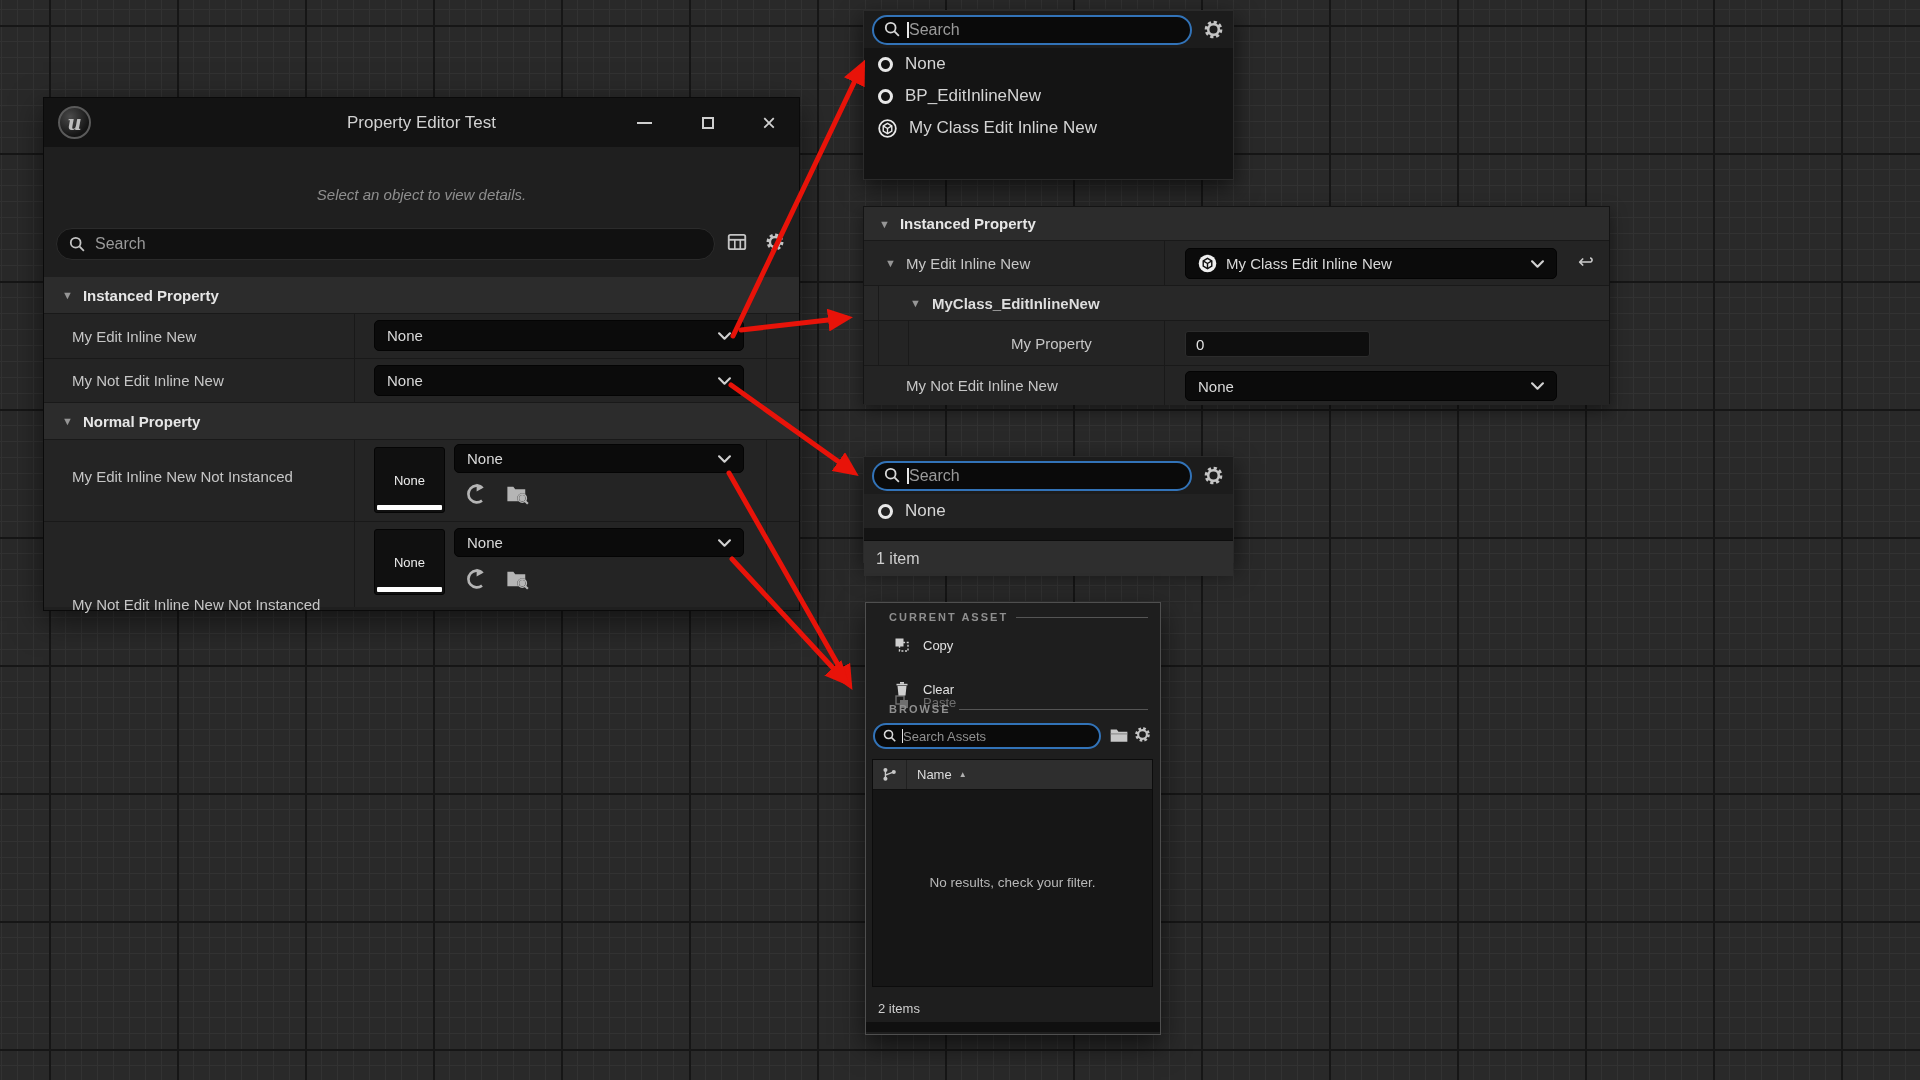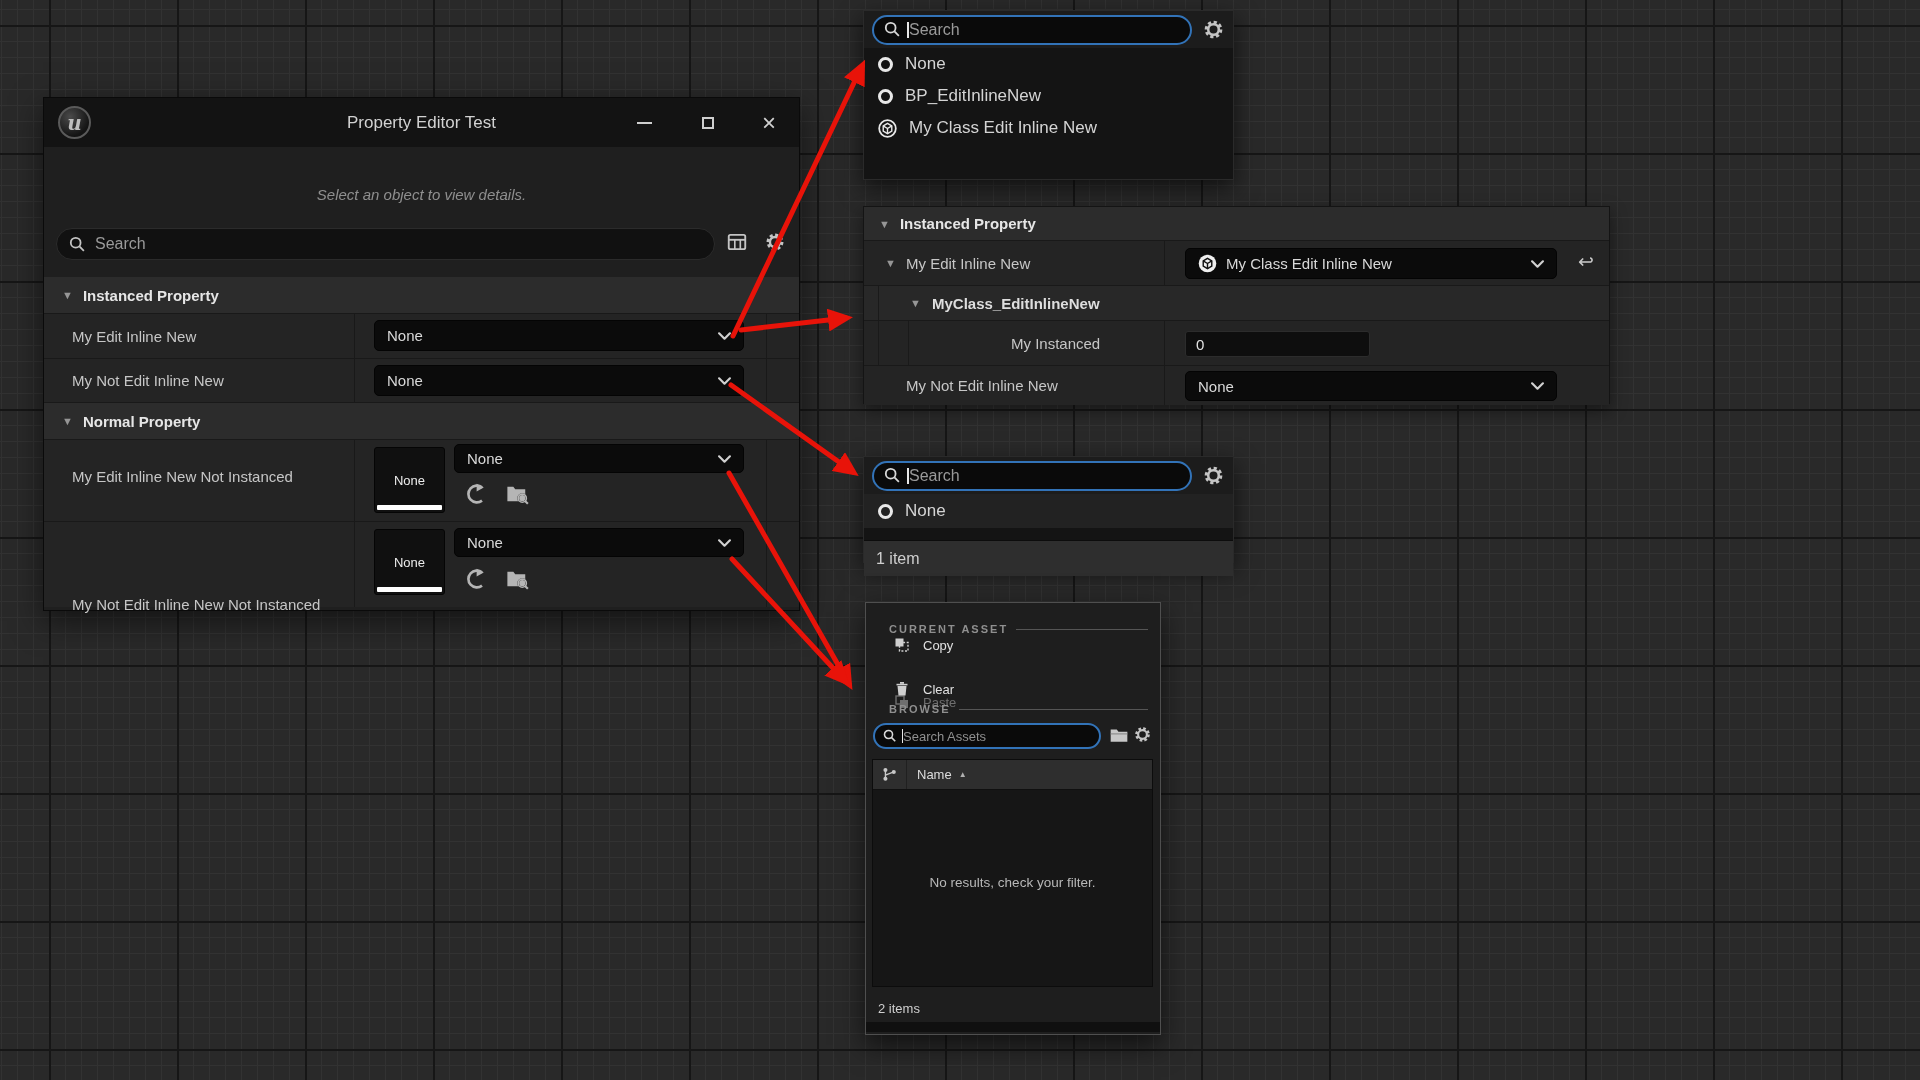--- a/index.html
+++ b/index.html
@@ -307,21 +307,21 @@
   <div class="panel-row subhdr" style="height:35px;">
     <div class="indent" style="left:14px;"></div>
     <span style="position:absolute; left:46px; top:11px; color:#969696; font-size:11px;">▼</span>
     <span class="rlabel" style="left:68px; top:9px; font-weight:bold; color:#dedede;">MyClass_EditInlineNew</span>
   </div>
 
   <div class="panel-row" style="height:45px;">
     <div class="vdiv"></div>
     <div class="indent" style="left:14px;"></div>
     <div class="indent" style="left:44px;"></div>
-    <span class="rlabel" style="left:147px; top:14px;">My Instanced</span>
+    <span class="rlabel" style="left:147px; top:14px;">My Property</span>
     <div class="numbox" style="top:10px;">
       <input type="text" value="0" style="">
     </div>
   </div>
 
   <div class="panel-row" style="height:39px; border-bottom:0;">
     <div class="vdiv"></div>
     <span class="rlabel" style="left:42px; top:11px;">My Not Edit Inline New</span>
     <div class="combo" style="left:321px; top:5px; width:372px; height:30px;">
       <span class="cval">
@@ -350,21 +350,21 @@
       </svg>
   </div>
   <div class="pop-item sel" style="height:34px;">
     <span class="ring"></span>
     <span>None</span>
   </div>
   <div class="pop-footer" style="height:36px;margin-top:12px;">1 item</div>
 </div>
 
 <div class="abs assetmenu">
-  <div class="am-sec" style="top:20px;">
+  <div class="am-sec" style="top:8px;">
     <span class="lbl">CURRENT ASSET</span>
     <span class="line"></span>
   </div>
   <div class="am-item" style="top:34px;">
     <svg class="icon" width="16" height="16" viewBox="0 0 16 16">
         <rect x="1.5" y="1.5" width="8" height="8" fill="#cfcfcf"></rect>
         <rect x="5.5" y="5.5" width="8.5" height="8.5" fill="none" stroke="#cfcfcf" stroke-width="1.4" stroke-dasharray="2 1.6"></rect>
       </svg>
     <span>Copy</span>
   </div>

